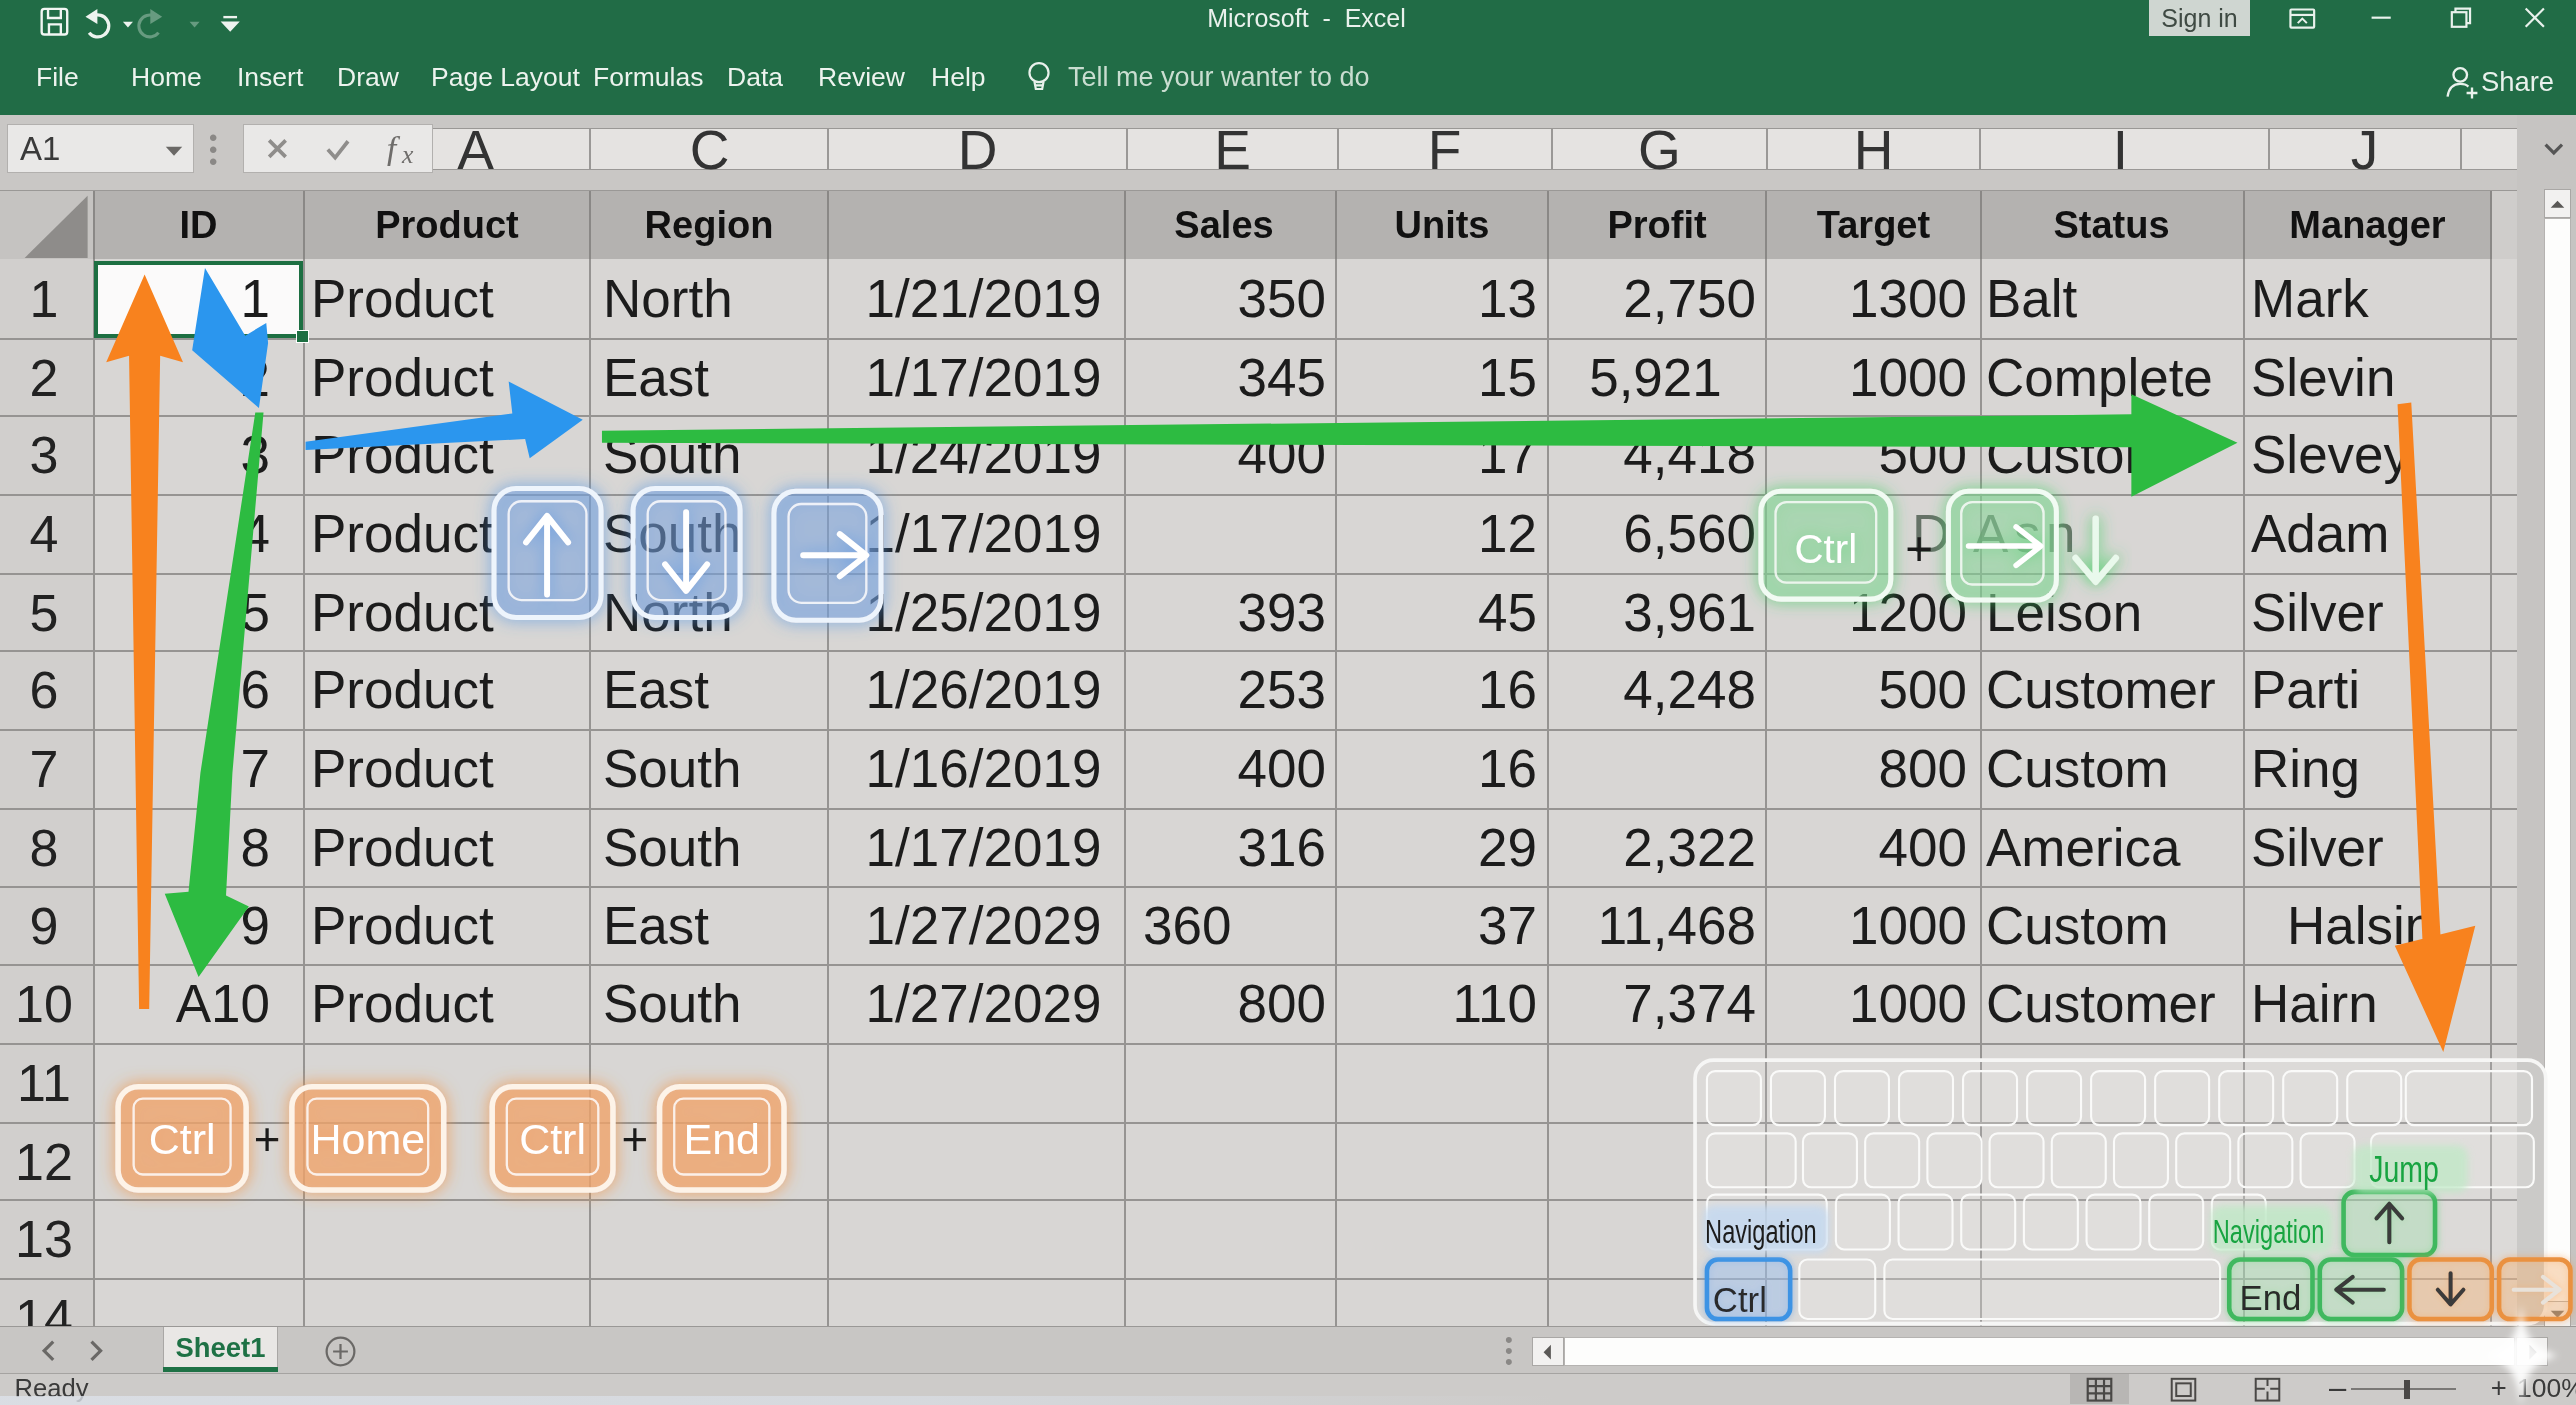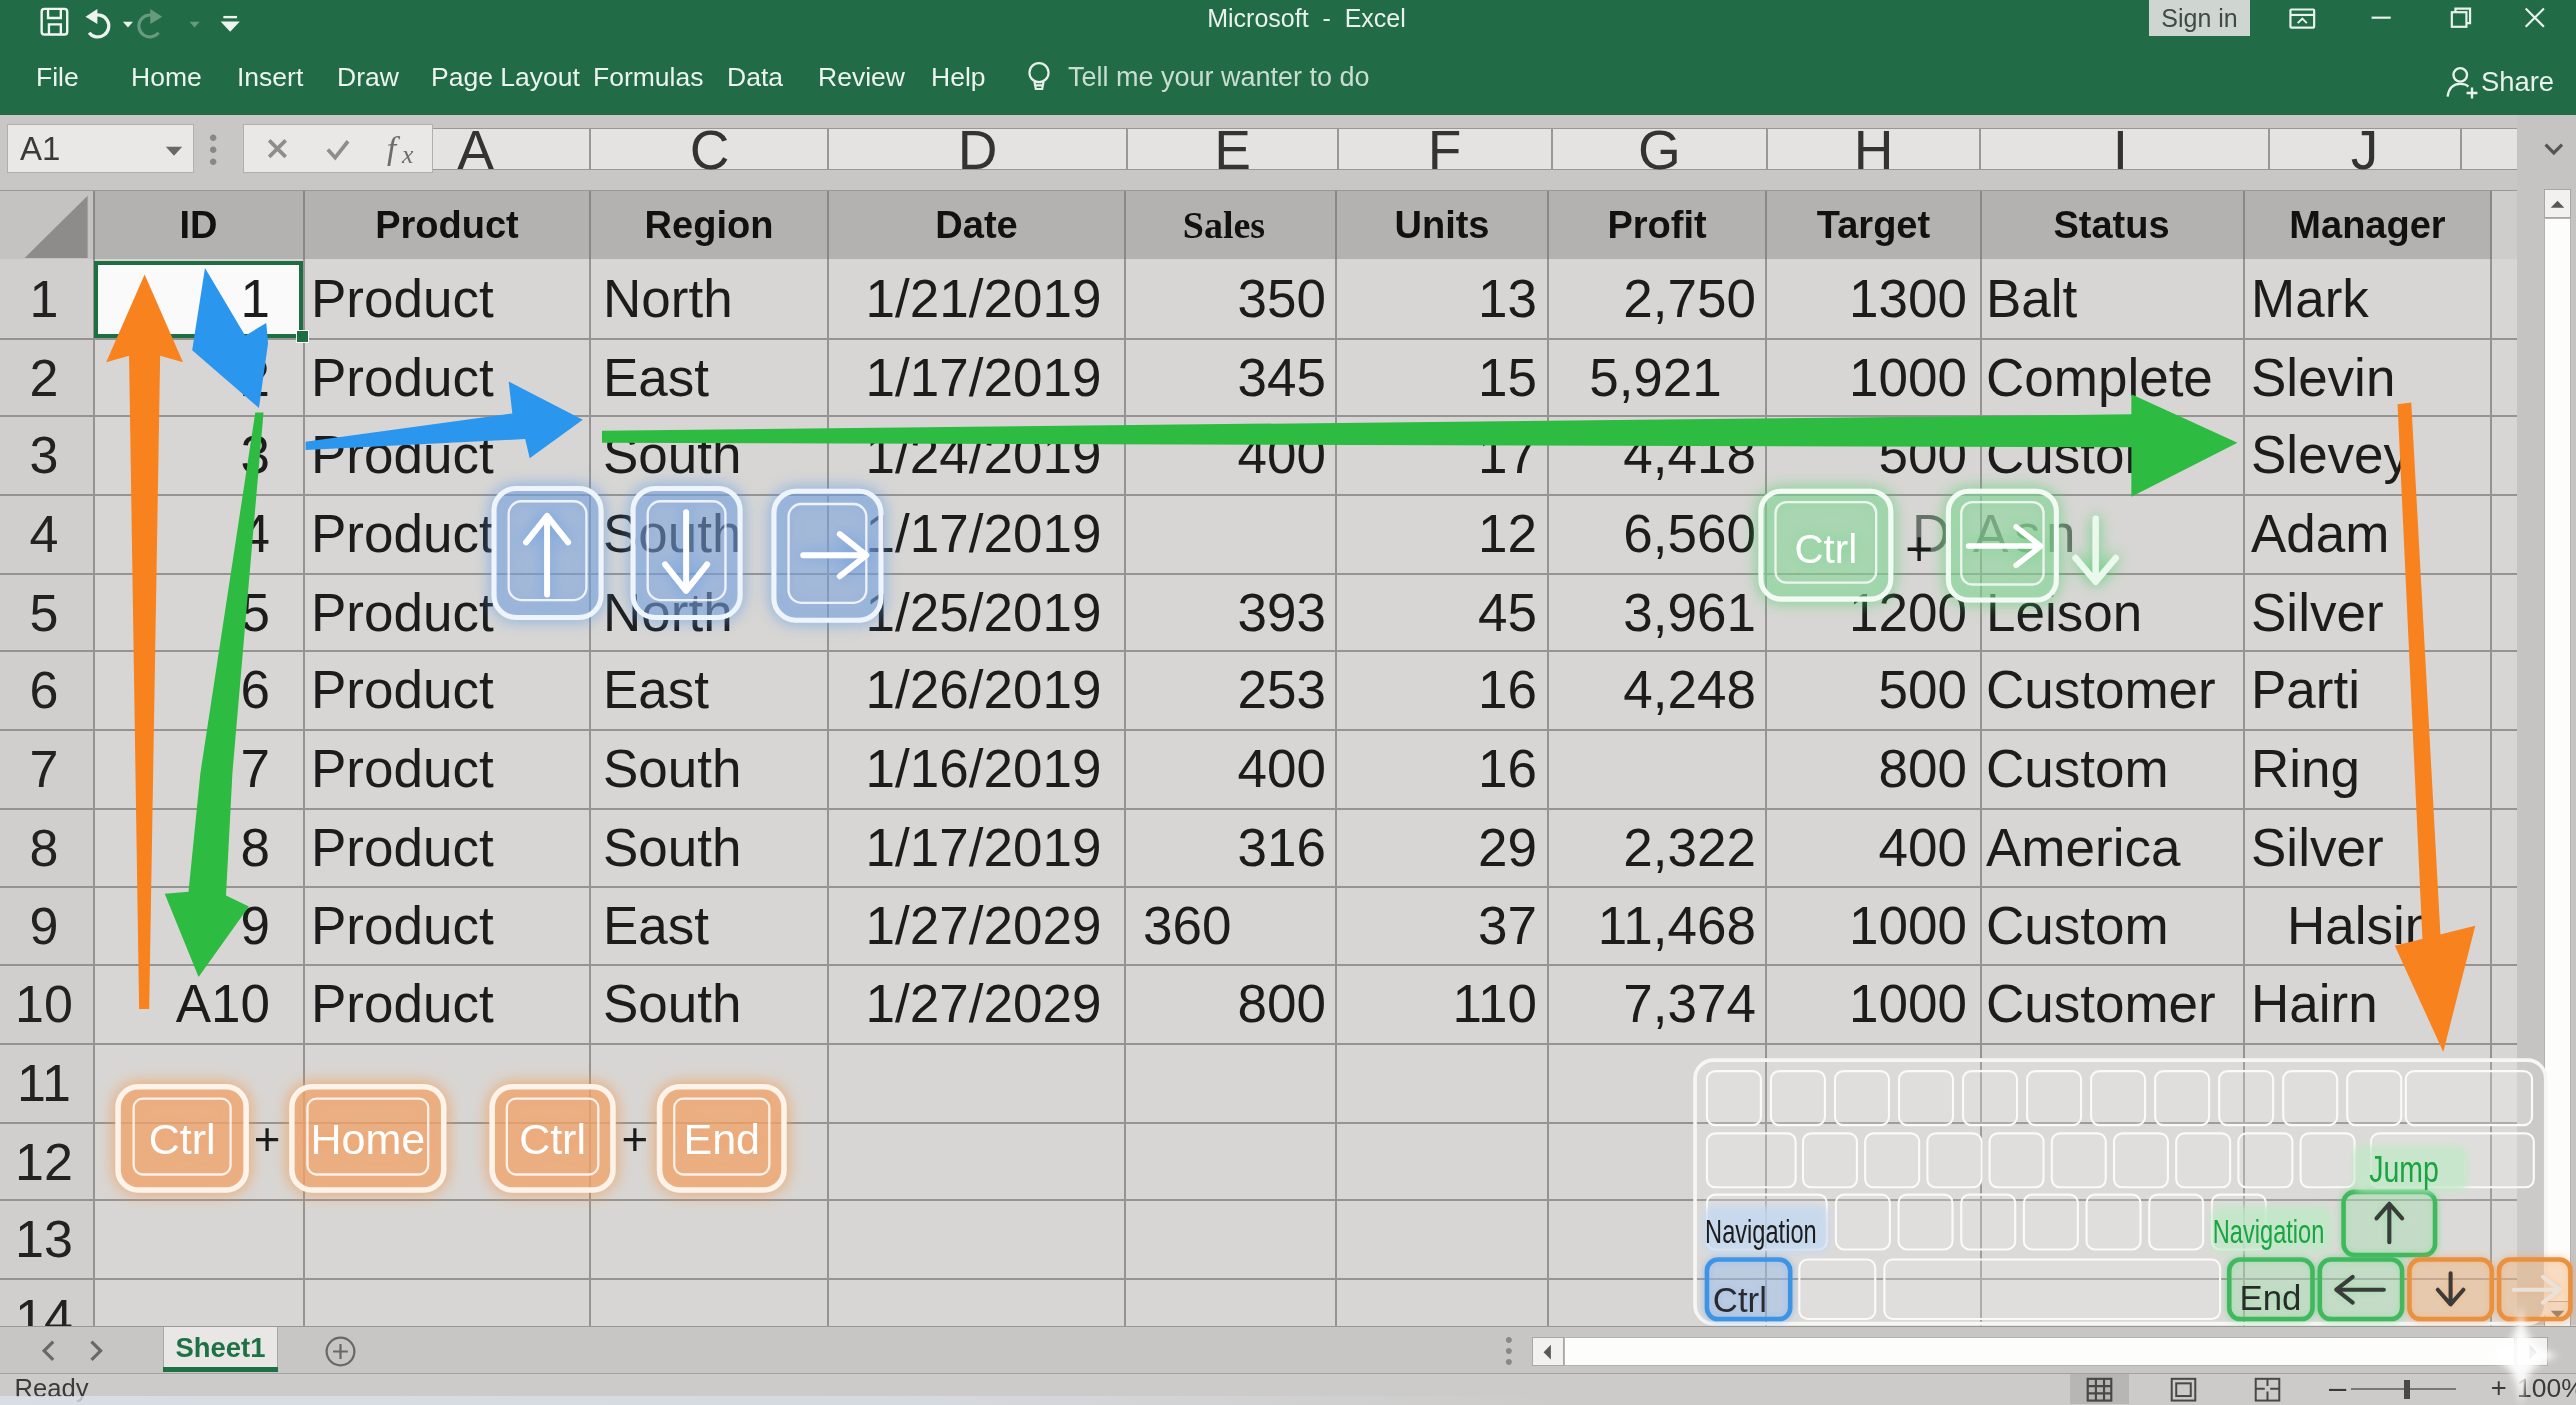--- a/index.html
+++ b/index.html
@@ -137,22 +137,21 @@
   <div class="gvl" style="left:1335px;top:0;height:69px;background:#8a8886;"></div>
   <div class="gvl" style="left:1547px;top:0;height:69px;background:#8a8886;"></div>
   <div class="gvl" style="left:1765px;top:0;height:69px;background:#8a8886;"></div>
   <div class="gvl" style="left:1980px;top:0;height:69px;background:#8a8886;"></div>
   <div class="gvl" style="left:2243px;top:0;height:69px;background:#8a8886;"></div>
   <div class="gvl" style="left:2490px;top:0;height:69px;background:#8a8886;"></div>
   <div class="gvl" style="left:2517px;top:0;height:69px;background:#8a8886;"></div>
   <div class="hd" style="left:94px;top:0;width:209px;">ID</div>
   <div class="hd" style="left:304px;top:0;width:286px;">Product</div>
   <div class="hd" style="left:590px;top:0;width:238px;">Region</div>
-  <div class="hd" style="left:828px;top:0;width:297px;">Date</div>
-  <div class="hd" style="left:1125px;top:0;width:198px;font-family:Liberation Serif, serif;">Sales</div>
+  <div class="hd" style="left:1125px;top:0;width:198px;">Sales</div>
   <div class="hd" style="left:1336px;top:0;width:212px;">Units</div>
   <div class="hd" style="left:1548px;top:0;width:218px;">Profit</div>
   <div class="hd" style="left:1766px;top:0;width:215px;">Target</div>
   <div class="hd" style="left:1980px;top:0;width:263px;">Status</div>
   <div class="hd" style="left:2244px;top:0;width:247px;">Manager</div>
 </div>
 
 <div id="labels" style="left:0;top:259px;width:94px;height:1067px;background:#d1cfcd;"></div>
 <div id="cells" style="left:94px;top:259px;width:2423px;height:1067px;background:#d8d6d4;"></div>
 

